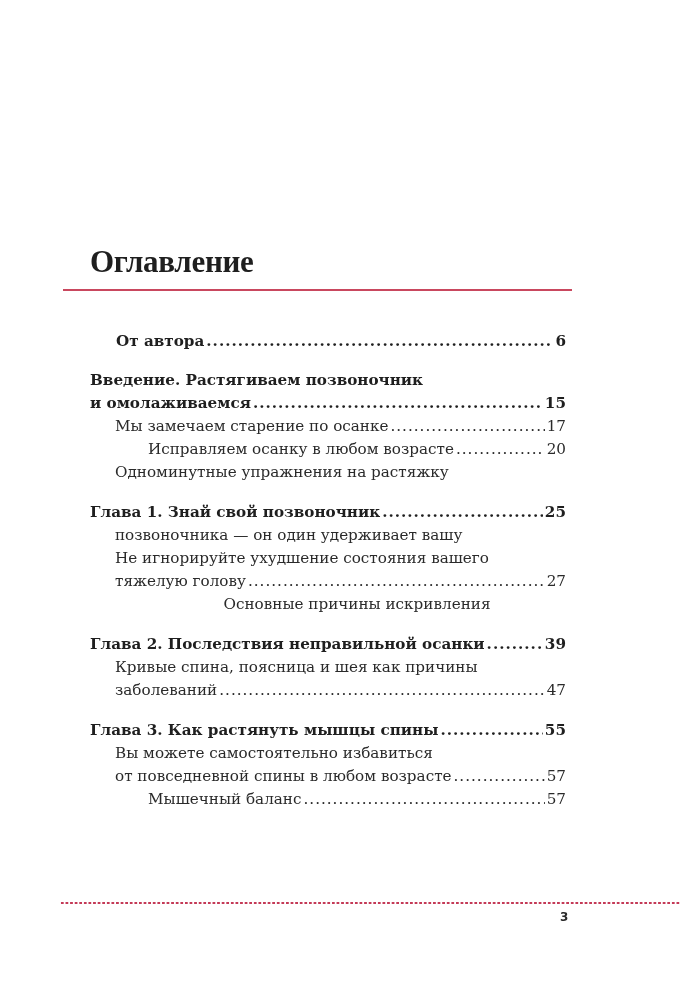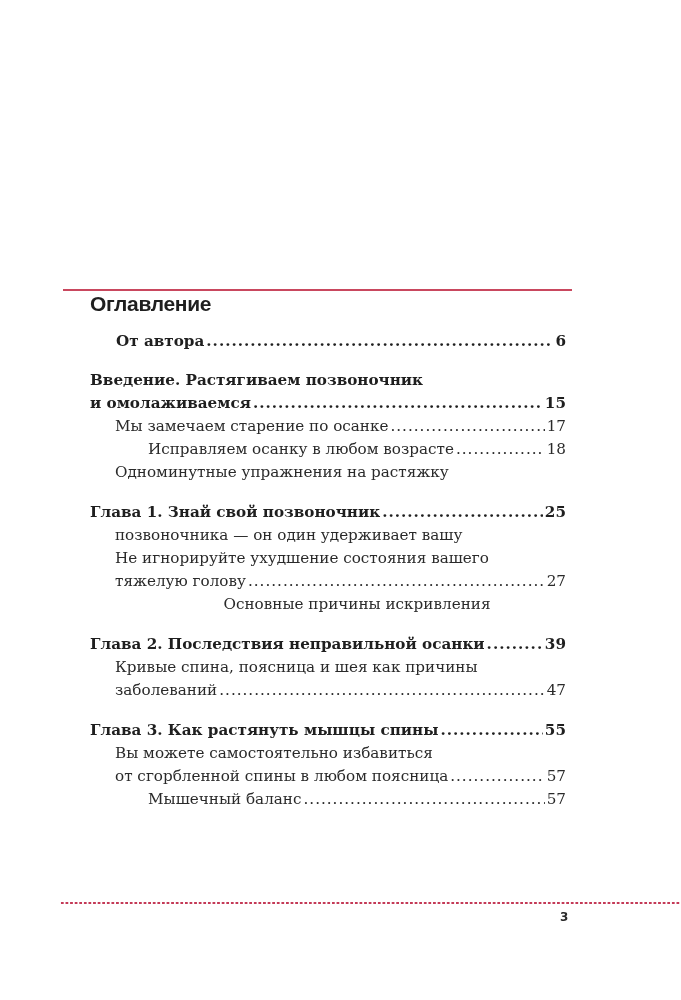--- a/index.html
+++ b/index.html
@@ -1,20 +1,20 @@
 <!DOCTYPE html>
 <html><head>
 <meta charset="utf-8">
 <style>
   html, body { margin: 0; padding: 0; background: #ffffff; }
   body { width: 681px; height: 1000px; position: relative; overflow: hidden; }
   .heading {
     position: absolute; left: 90px; top: 244px;
-    font-family: Liberation Sans, sans-serif; font-weight: bold;
-    font-size: 21px; color: #1f1f1f; letter-spacing: -0.3px; margin-top: 48px;
+    font-family: Liberation Serif, serif; font-weight: bold;
+    font-size: 31px; color: #1f1f1f; letter-spacing: -0.3px;
   }
   .rule {
     position: absolute; left: 63px; top: 289px; width: 509px; height: 2px;
     background: #c9485e;
   }
   .toc {
     position: absolute; left: 91px; top: 310px; width: 475px;
     font-family: "DejaVu Serif", serif; color: #2a2a2a; font-size: 15.2px;
   }
   .entry { position: relative; line-height: 23px; }
@@ -75,21 +75,21 @@
     <div class="last">
           <span class="txt">Мы замечаем старение по осанке</span>
           <span class="dots"></span>
           <span class="pg">17</span>
         </div>
   </div>
   <div class="entry l2">
     <div class="last">
           <span class="txt">Исправляем осанку в любом возрасте</span>
           <span class="dots"></span>
-          <span class="pg">18</span>
+          <span class="pg">20</span>
         </div>
   </div>
   <div class="entry l1">
     <span class="line">Одноминутные упражнения на растяжку</span>
   </div>
   <div class="gap"></div>
 
   <div class="entry bold">
     <div class="last">
           <span class="txt">Глава 1. Знай свой позвоночник</span>
@@ -131,21 +131,21 @@
   <div class="entry bold">
     <div class="last">
           <span class="txt">Глава 3. Как растянуть мышцы спины</span>
           <span class="dots"></span>
           <span class="pg">55</span>
         </div>
   </div>
   <div class="entry l1">
     <span class="line">Вы можете самостоятельно избавиться</span>
     <div class="last">
-          <span class="txt">от сгорбленной спины в любом поясница</span>
+          <span class="txt">от повседневной спины в любом возрасте</span>
           <span class="dots"></span>
           <span class="pg">57</span>
         </div>
   </div>
   <div class="entry l2">
     <div class="last">
           <span class="txt">Мышечный баланс</span>
           <span class="dots"></span>
           <span class="pg">57</span>
         </div>

